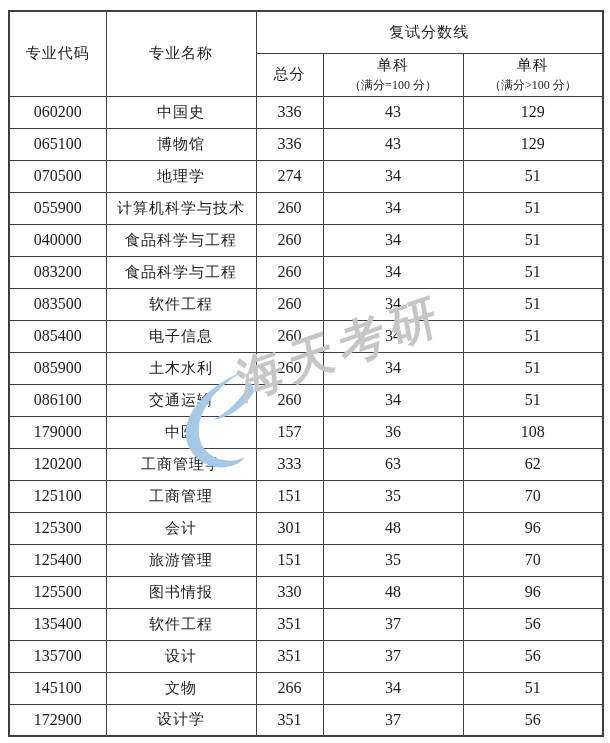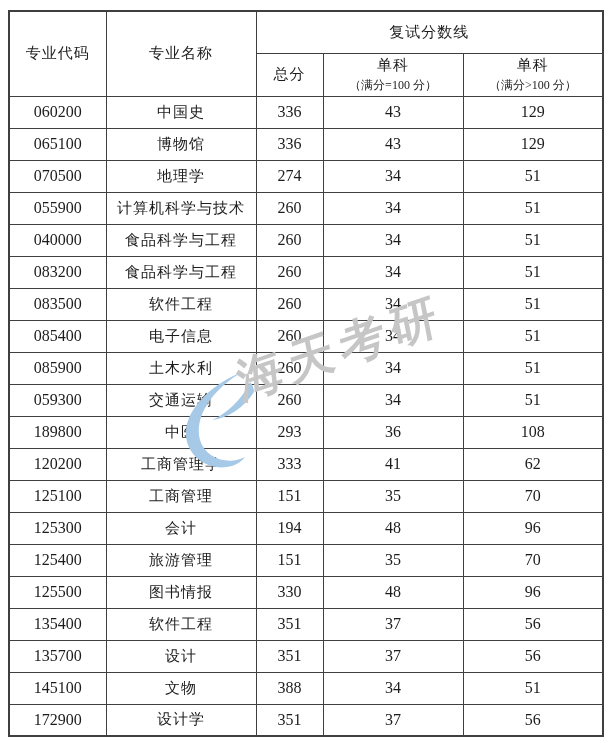--- a/index.html
+++ b/index.html
@@ -160,51 +160,51 @@
           <td class="num">51</td>
         </tr>
         <tr>
           <td class="num">085900</td>
           <td>土木水利</td>
           <td class="num">260</td>
           <td class="num">34</td>
           <td class="num">51</td>
         </tr>
         <tr>
-          <td class="num">059300</td>
+          <td class="num">086100</td>
           <td>交通运输</td>
           <td class="num">260</td>
           <td class="num">34</td>
           <td class="num">51</td>
         </tr>
         <tr>
-          <td class="num">189800</td>
+          <td class="num">179000</td>
           <td>中医</td>
-          <td class="num">293</td>
+          <td class="num">157</td>
           <td class="num">36</td>
           <td class="num">108</td>
         </tr>
         <tr>
           <td class="num">120200</td>
           <td>工商管理学</td>
           <td class="num">333</td>
-          <td class="num">41</td>
+          <td class="num">63</td>
           <td class="num">62</td>
         </tr>
         <tr>
           <td class="num">125100</td>
           <td>工商管理</td>
           <td class="num">151</td>
           <td class="num">35</td>
           <td class="num">70</td>
         </tr>
         <tr>
           <td class="num">125300</td>
           <td>会计</td>
-          <td class="num">194</td>
+          <td class="num">301</td>
           <td class="num">48</td>
           <td class="num">96</td>
         </tr>
         <tr>
           <td class="num">125400</td>
           <td>旅游管理</td>
           <td class="num">151</td>
           <td class="num">35</td>
           <td class="num">70</td>
         </tr>
@@ -225,21 +225,21 @@
         <tr>
           <td class="num">135700</td>
           <td>设计</td>
           <td class="num">351</td>
           <td class="num">37</td>
           <td class="num">56</td>
         </tr>
         <tr>
           <td class="num">145100</td>
           <td>文物</td>
-          <td class="num">388</td>
+          <td class="num">266</td>
           <td class="num">34</td>
           <td class="num">51</td>
         </tr>
         <tr>
           <td class="num">172900</td>
           <td>设计学</td>
           <td class="num">351</td>
           <td class="num">37</td>
           <td class="num">56</td>
         </tr>

